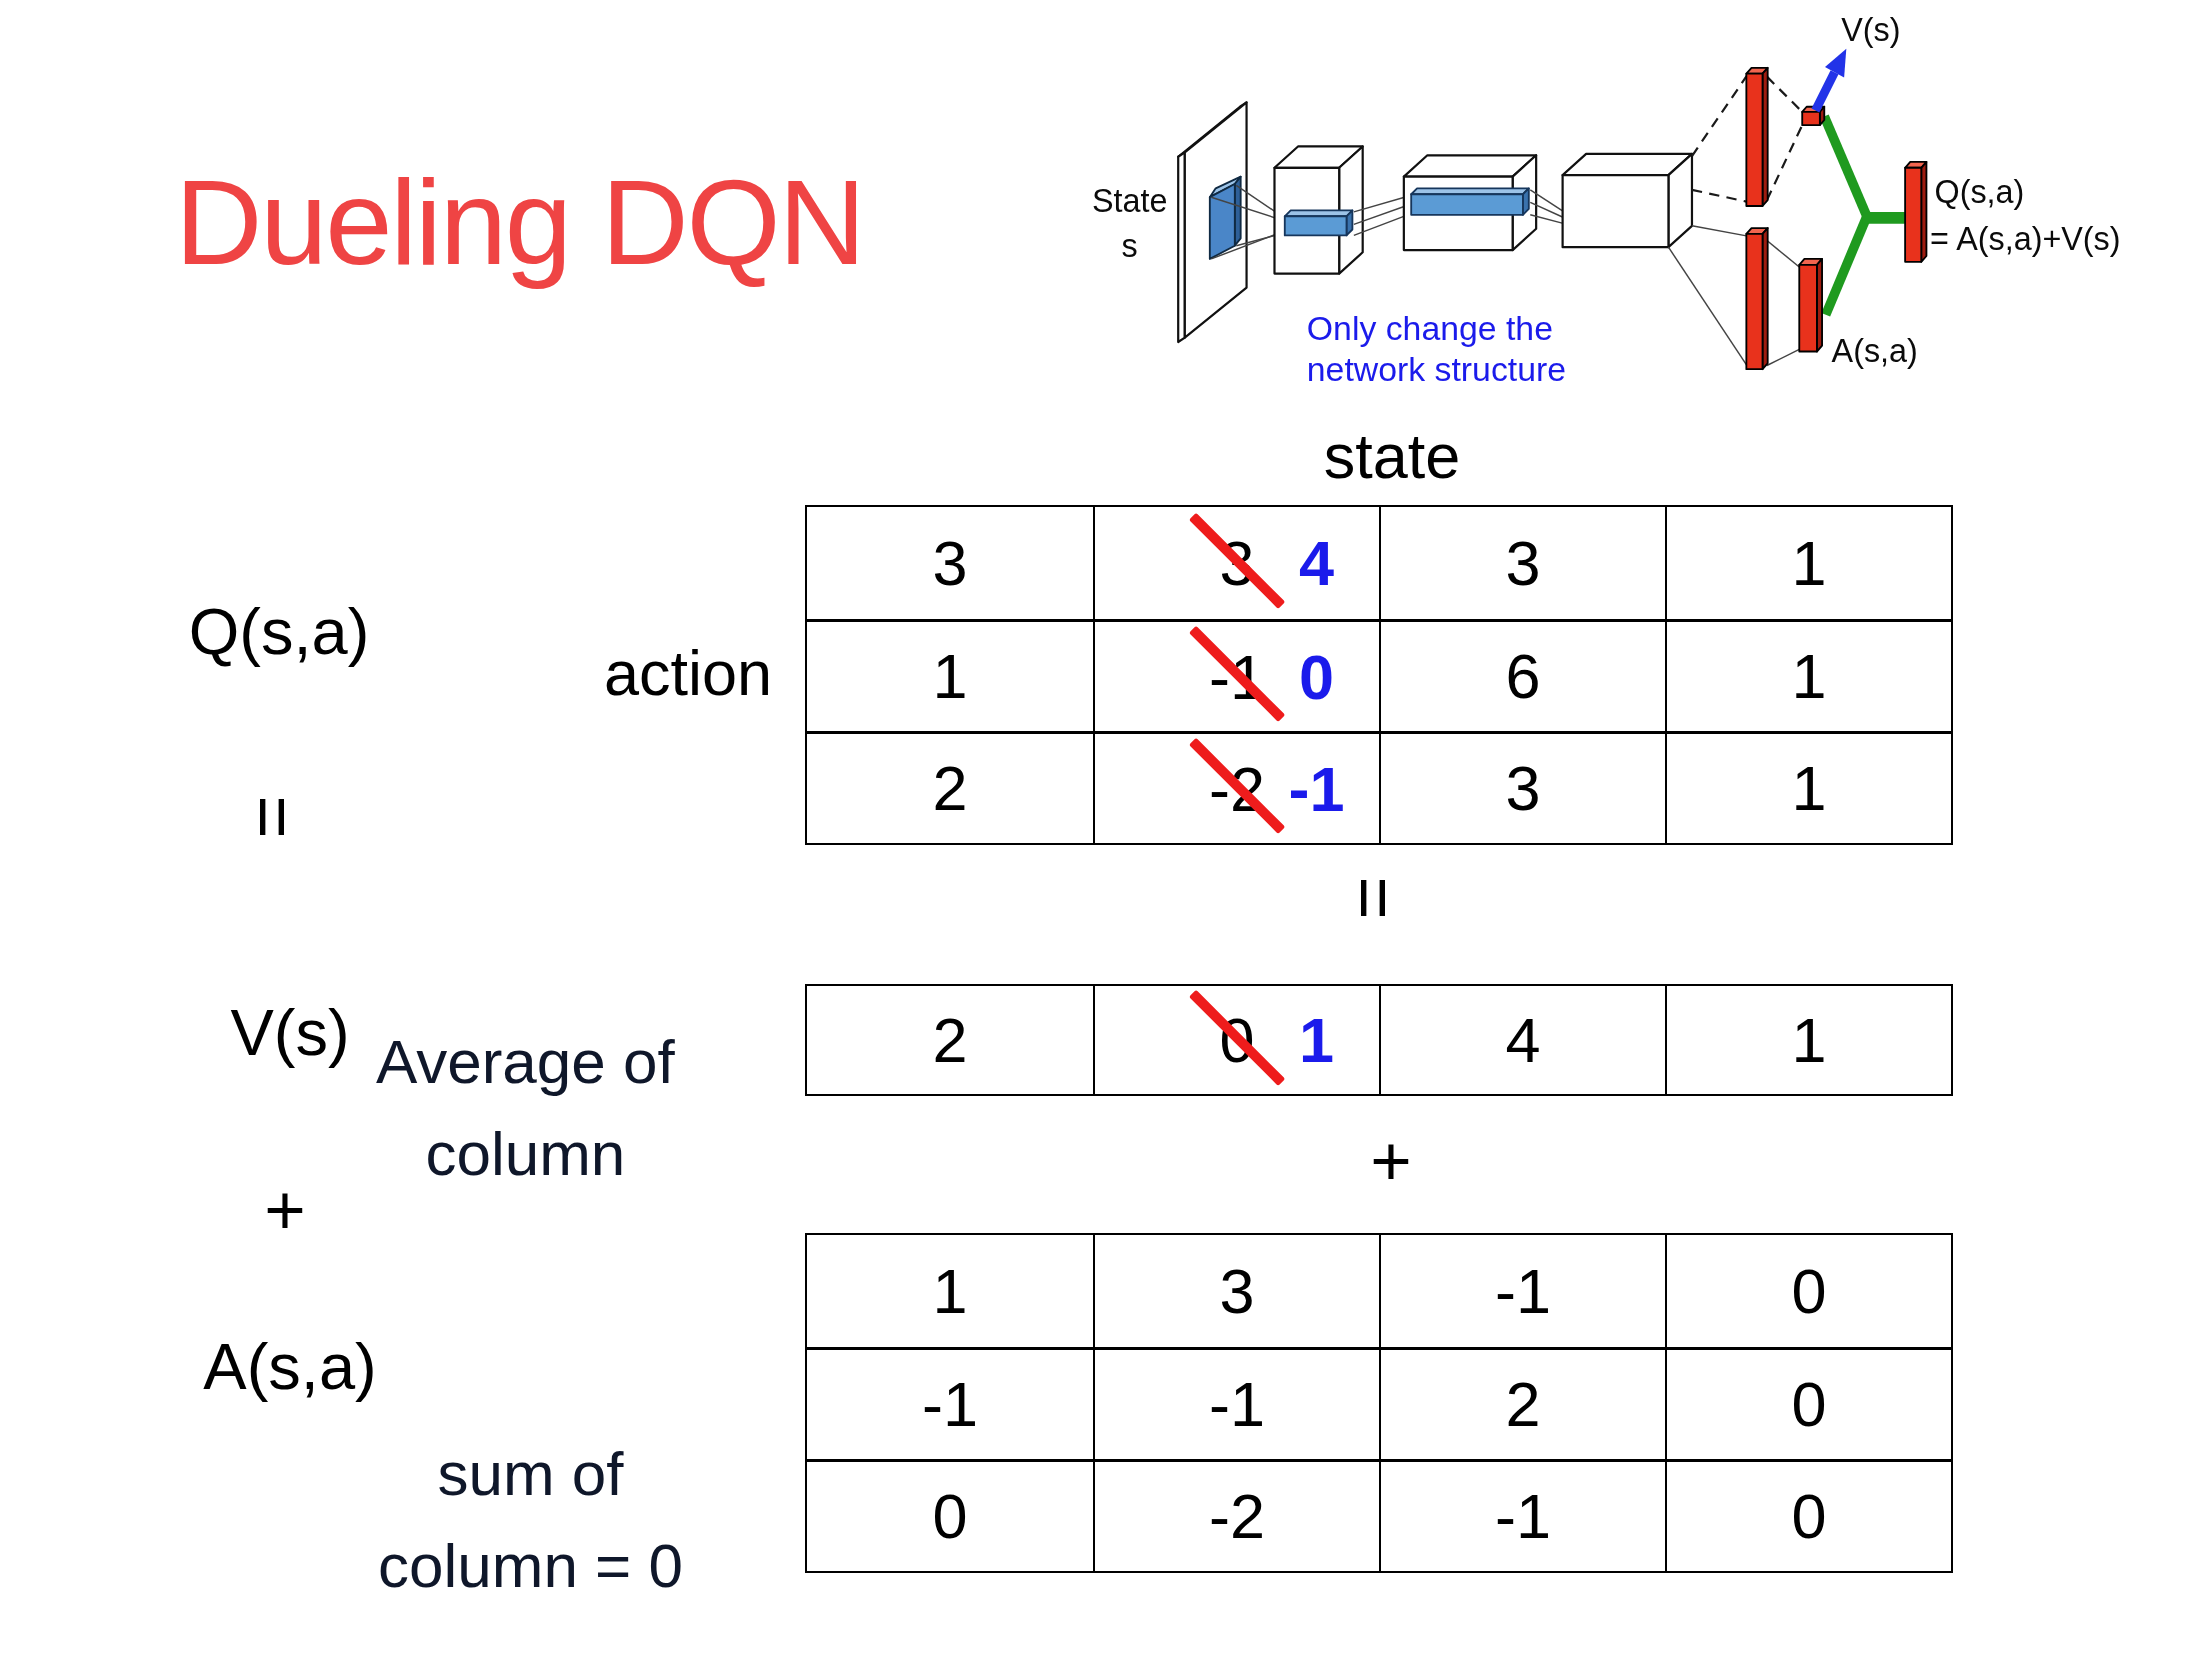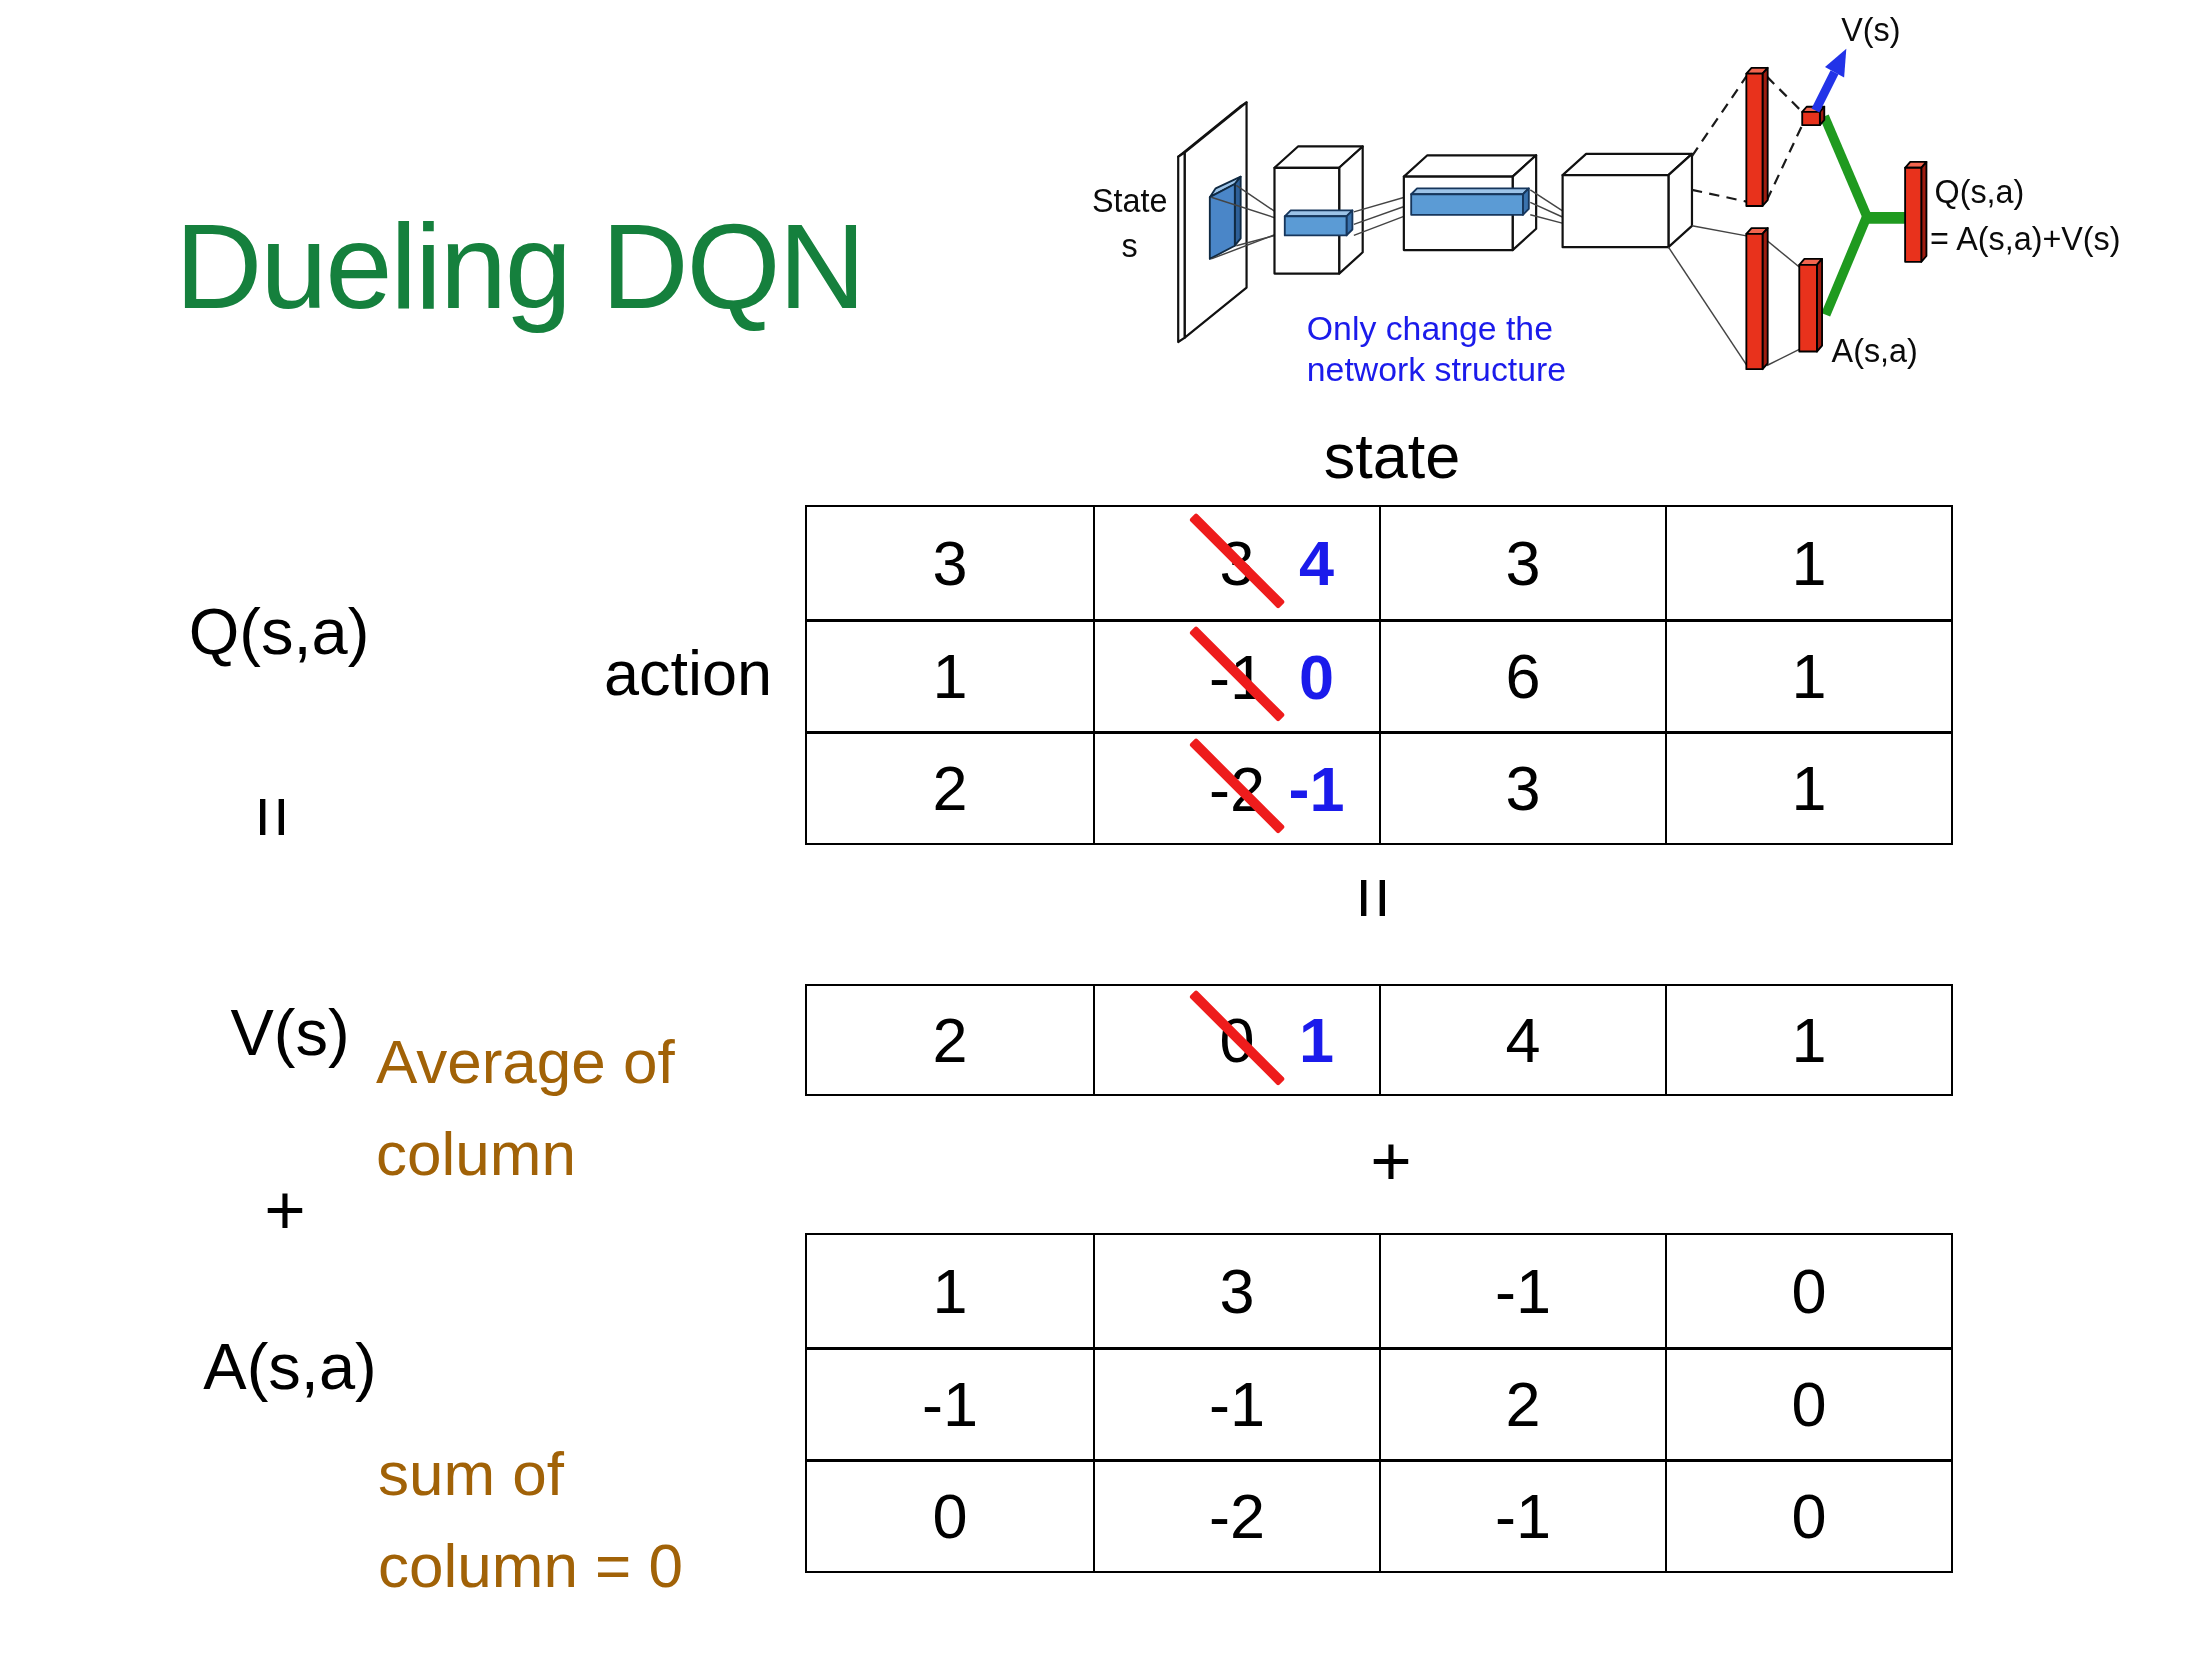--- a/index.html
+++ b/index.html
@@ -4,23 +4,22 @@
 <style>
   html,body { margin:0; padding:0; background:#ffffff; }
   .slide {
     position:relative; width:2205px; height:1654px;
     background:#ffffff; overflow:hidden;
     font-family:"Liberation Sans", sans-serif; color:#000;
   }
   
   .title {
     position:absolute; left:175px; top:162px;
-    font-size:121px; line-height:1; letter-spacing:-2.2px; color:#15803d;
+    font-size:121px; line-height:1; letter-spacing:-2.2px; color:#ef4444;
     white-space:nowrap;
-    margin-top:44px;
   }
   
   .lbl {
     position:absolute; transform:translate(-50%,-50%);
     font-size:65px; line-height:1; white-space:nowrap;
   }
   .lbl-q      { left:279px;  top:631px;  }
   .lbl-action { left:688px;  top:673px;  font-size:63px;text-align:right; }
   .lbl-state  { left:1392px; top:456px;  font-size:63px; }
   .lbl-v      { left:290px;  top:1032px; }
@@ -28,22 +27,23 @@
   .sign {
     position:absolute; transform:translate(-50%,-50%);
     font-size:71px; line-height:1; font-weight:400;
   }
   .sign.rot { transform:translate(-50%,-50%) rotate(90deg); font-size:74px; }
   .eq-left  { left:273px;  top:817px; }
   .plus-left{ left:285px;  top:1209px; }
   .eq-mid   { left:1374px; top:898px; }
   .plus-mid { left:1391px; top:1160px; }
   .note {
-    position:absolute; color:#a16207; font-size:62px; line-height:1.49;
+    position:absolute; color:#0f172a; font-size:62px; line-height:1.49;
     white-space:nowrap;
+    text-align:center;
   }
   .note-avg { left:376px; top:1016px; }
   .note-sum { left:378px; top:1428px; }
   
   .tbl {
     position:absolute; left:805px; width:1148px;
     border:2.2px solid #000; background:#fff; box-sizing:border-box;
     display:grid; grid-template-columns:repeat(4,1fr);
   }
   .tbl-q { top:505px;  height:340px; grid-template-rows:repeat(3,1fr); }

